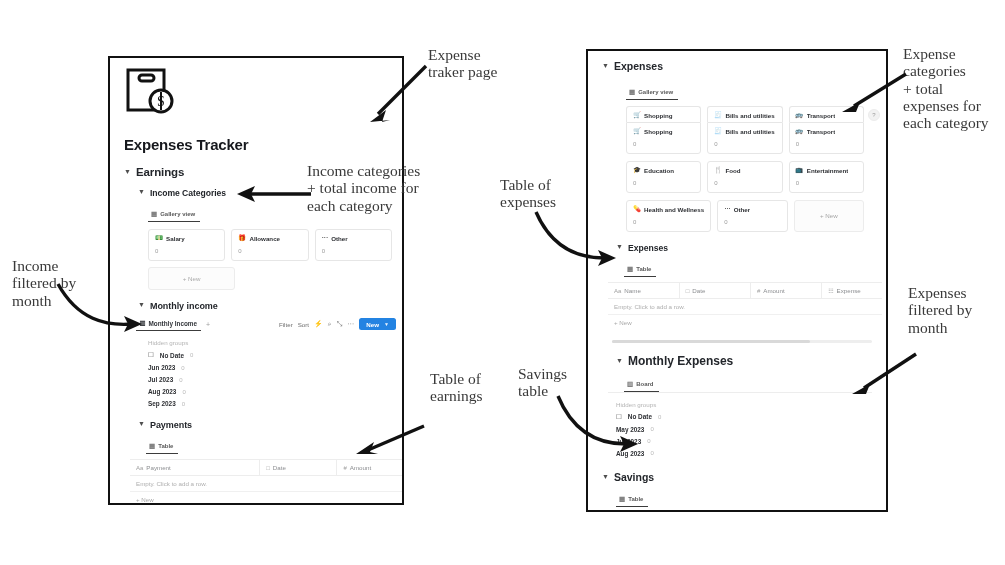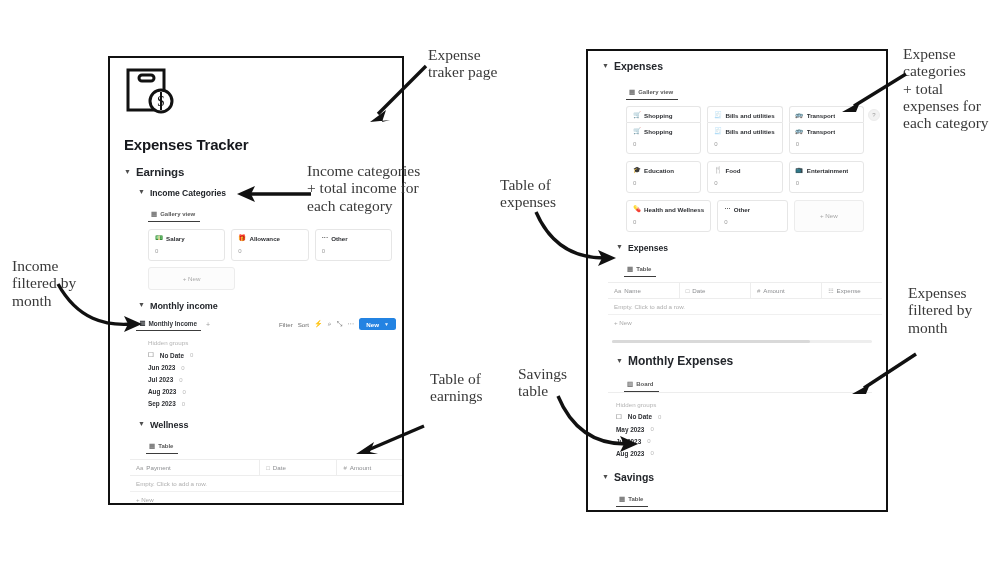--- a/index.html
+++ b/index.html
@@ -229,21 +229,21 @@
       </div>
       <div class="grp-row">
         <span class="gn">Sep 2023</span>
         <span class="gc">0</span>
       </div>
     </div>
 
     <div class="sect2" style="margin-top:13px;">
       <div class="toggle">
         <span class="tri">▼</span>
-        <span class="h2" style="font-size:9px;">Wellness</span>
+        <span class="h2" style="font-size:9px;">Payments</span>
       </div>
       <div class="tabrow" style="margin-left:8px;">
         <span class="viewtab">
           <span class="gl">▦</span>
           <span>Table</span>
         </span>
       </div>
 
       <table class="tbl" style="margin-left:-8px;width:calc(100% + 12px);">
         <tbody>

